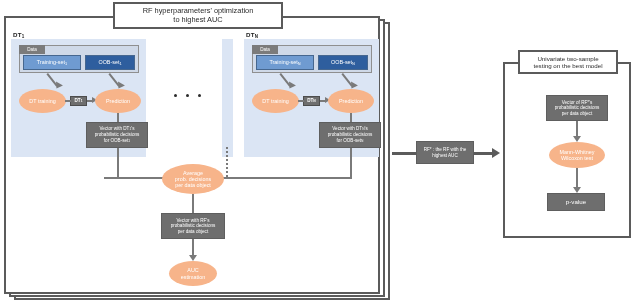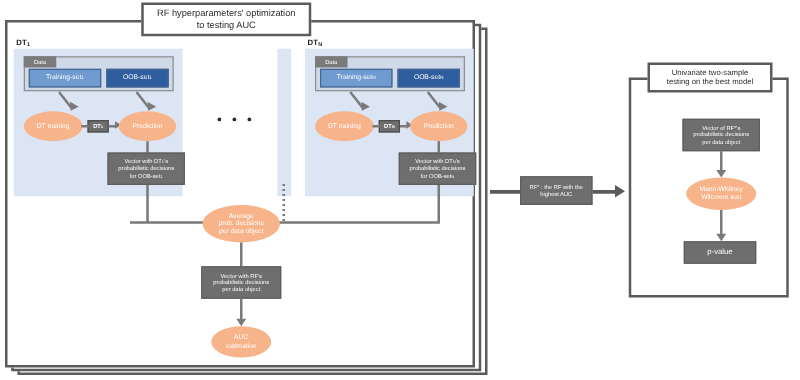--- a/index.html
+++ b/index.html
@@ -72,23 +72,23 @@
 </style>
 </head>
 <body>
 
 <div class="canvas">
 
   <div class="frame shadowlayer" style="left:14px;top:22px;width:376px;height:278px;"></div>
   <div class="frame shadowlayer" style="left:9px;top:19px;width:376px;height:278px;"></div>
   <div class="frame" style="left:4px;top:16px;width:376px;height:278px;"></div>
 
-  <div class="titlebox t9" style="left:113px;top:2px;width:136px;height:27px;flex-direction:column;">
+  <div class="titlebox t9" style="left:113px;top:2px;width:170px;height:27px;flex-direction:column;">
     <span>RF hyperparameters' optimization</span>
-    <span>to testing AUC</span>
+    <span>to highest AUC</span>
   </div>
 
   <div class="dtlabel t8" style="left:13px;top:31px;">
     <span>DT</span><sub>1</sub>
   </div>
   <div class="dtpanel" style="left:11px;top:39px;width:135px;height:118px;"></div>
 
   <div class="datagroup" style="left:19px;top:45px;width:120px;height:28px;"></div>
   <div class="datatab t6" style="left:19px;top:45px;width:26px;height:9px;">Data</div>
   <div class="bluebox light t7" style="left:23px;top:55px;width:58px;height:15px;">

